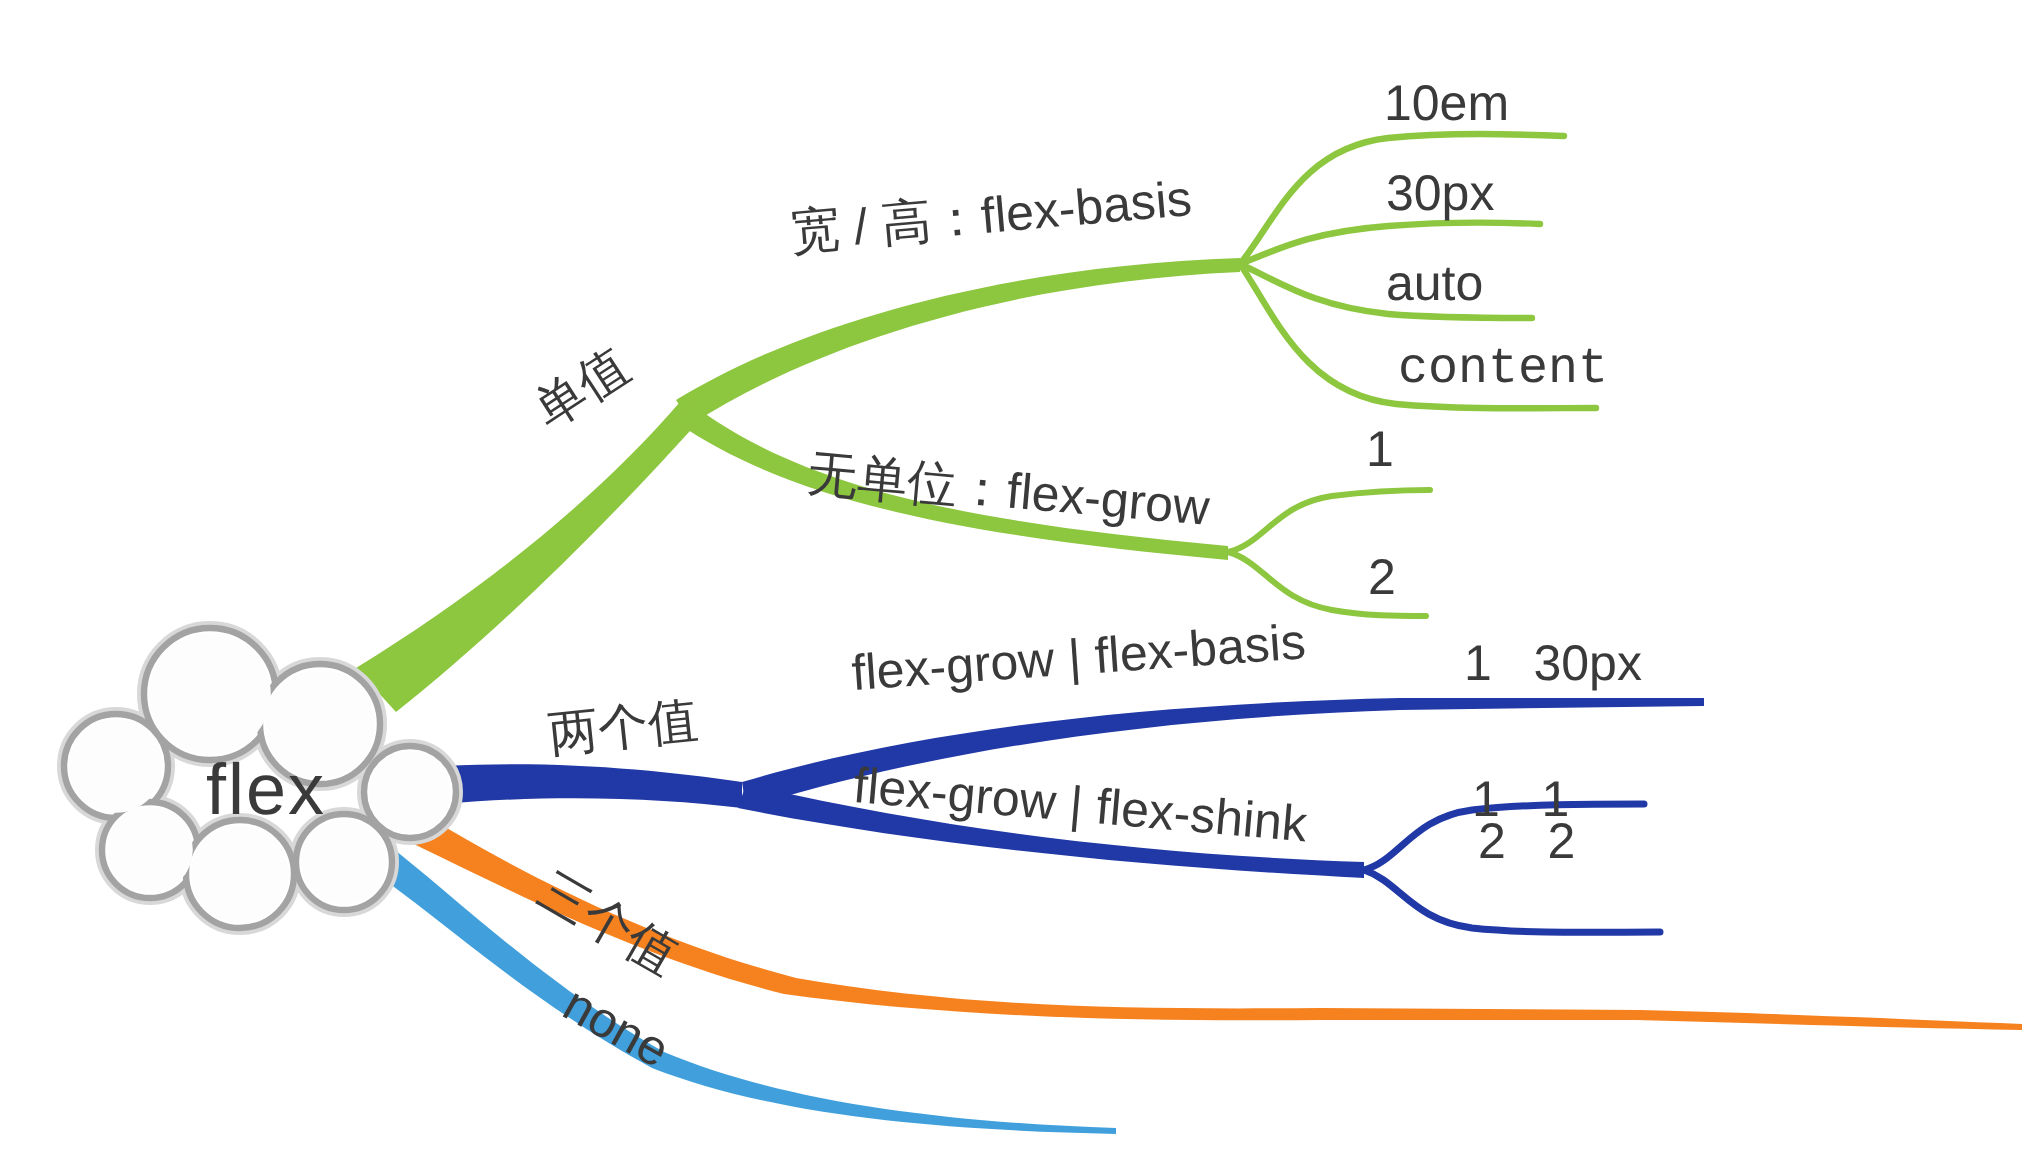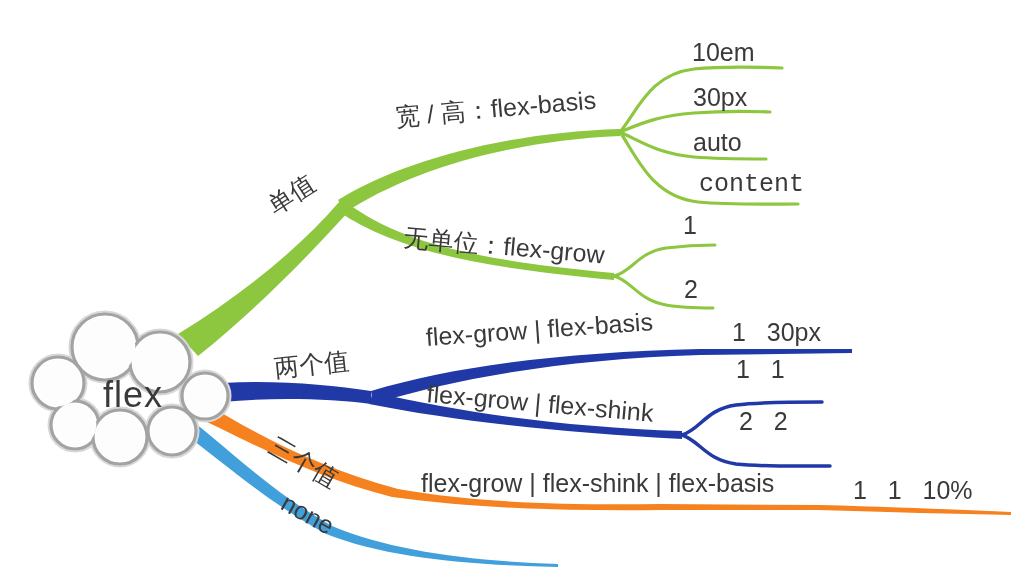--- a/index.html
+++ b/index.html
@@ -100,22 +100,20 @@
   <div class="label" style="left:693px;top:129px;">auto</div>
   <div class="label" style="left:699px;top:172px;font-family:Liberation Mono, monospace;">content</div>
   <div class="label" style="left:405px;top:224px;transform:rotate(5deg);">无单位：flex-grow</div>
   <div class="label" style="left:683px;top:212px;">1</div>
   <div class="label" style="left:684px;top:276px;">2</div>
 
   <div class="label" style="left:273px;top:355px;transform:rotate(-6deg);">两个值</div>
   <div class="label" style="left:425px;top:324px;transform:rotate(-4deg);">flex-grow | flex-basis</div>
   <div class="label" style="left:732px;top:319px;">1   30px</div>
   <div class="label" style="left:428px;top:380px;transform:rotate(5deg);">flex-grow | flex-shink</div>
-  <div class="label" style="left:736px;top:356px;">1   1</div>
+  <div class="label" style="left:736px;top:387px;">1   1</div>
   <div class="label" style="left:739px;top:408px;">2   2</div>
 
   <div class="label" style="left:278px;top:432px;transform:rotate(30deg);">三个值</div>
-  <div class="label" style="left:421px;top:470px;">flex-grow | flex-shink | flex-basis</div>
-  <div class="label" style="left:853px;top:477px;">1   1   10%</div>
 
   <div class="label" style="left:290px;top:489px;transform:rotate(29deg);">none</div>
 
 </div>
 
 </body></html>

